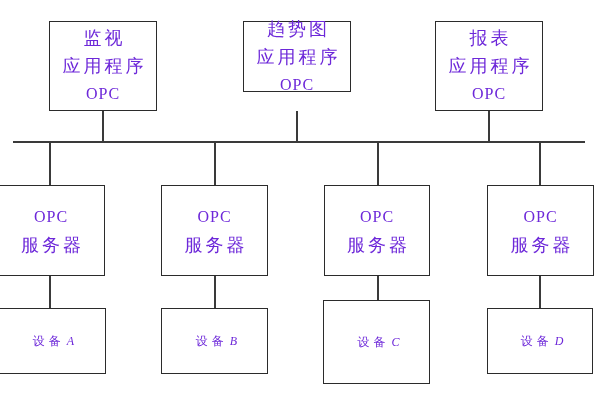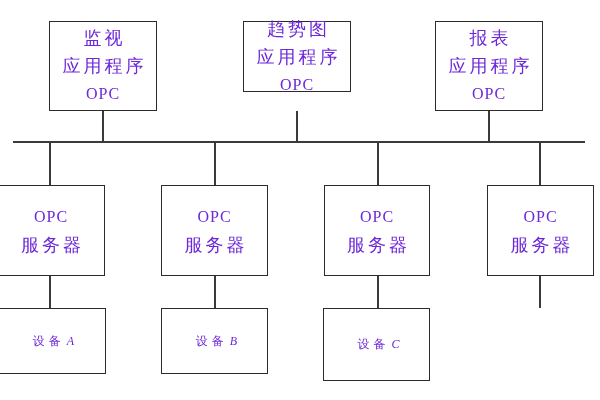--- a/index.html
+++ b/index.html
@@ -105,18 +105,21 @@
   <div class="wire v" style="left:539px; top:276px; height:32px;"></div>
 
   <div class="box" style="left:-3px; top:308px; width:109px; height:66px;">
     <div class="device-line"><span>设备</span><span class="letter">A</span></div>
   </div>
 
   <div class="box" style="left:161px; top:308px; width:107px; height:66px;">
     <div class="device-line"><span>设备</span><span class="letter">B</span></div>
   </div>
 
-  <div class="box" style="left:323px; top:308px; width:107px; height:73px;">
+  <div class="box" style="left:323px; top:300px; width:107px; height:84px;">
     <div class="device-line"><span>设备</span><span class="letter">C</span></div>
   </div>
 
+  <div class="box" style="left:487px; top:308px; width:106px; height:66px;">
+    <div class="device-line"><span>设备</span><span class="letter">D</span></div>
+  </div>
 
 </div>
 
 </body></html>

